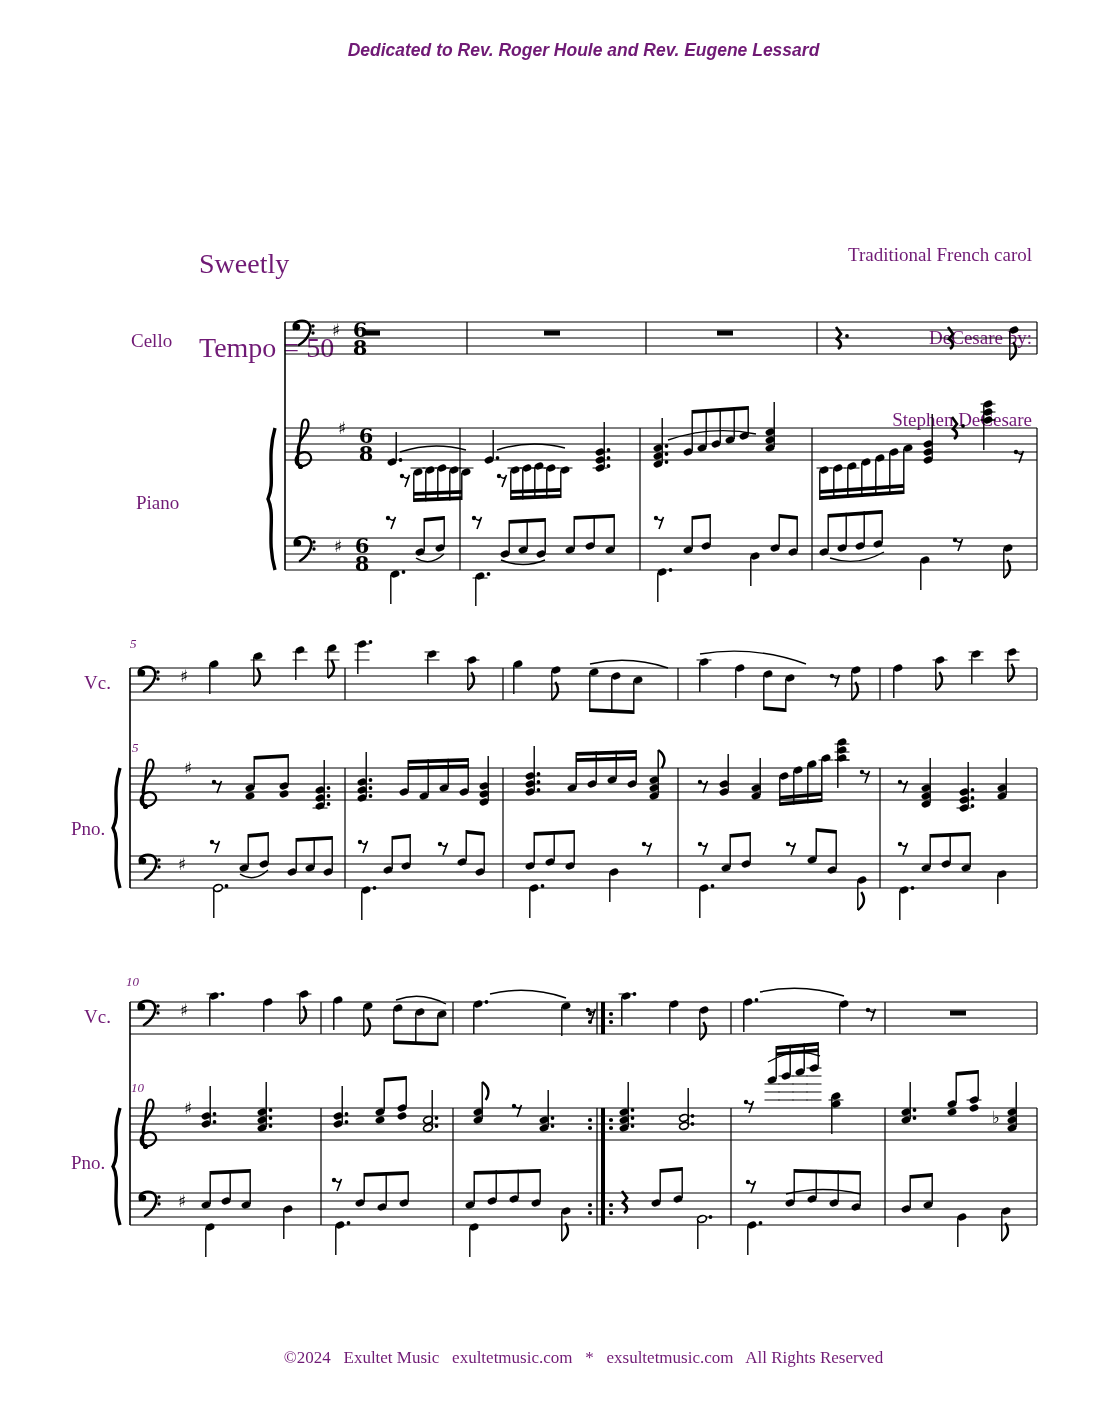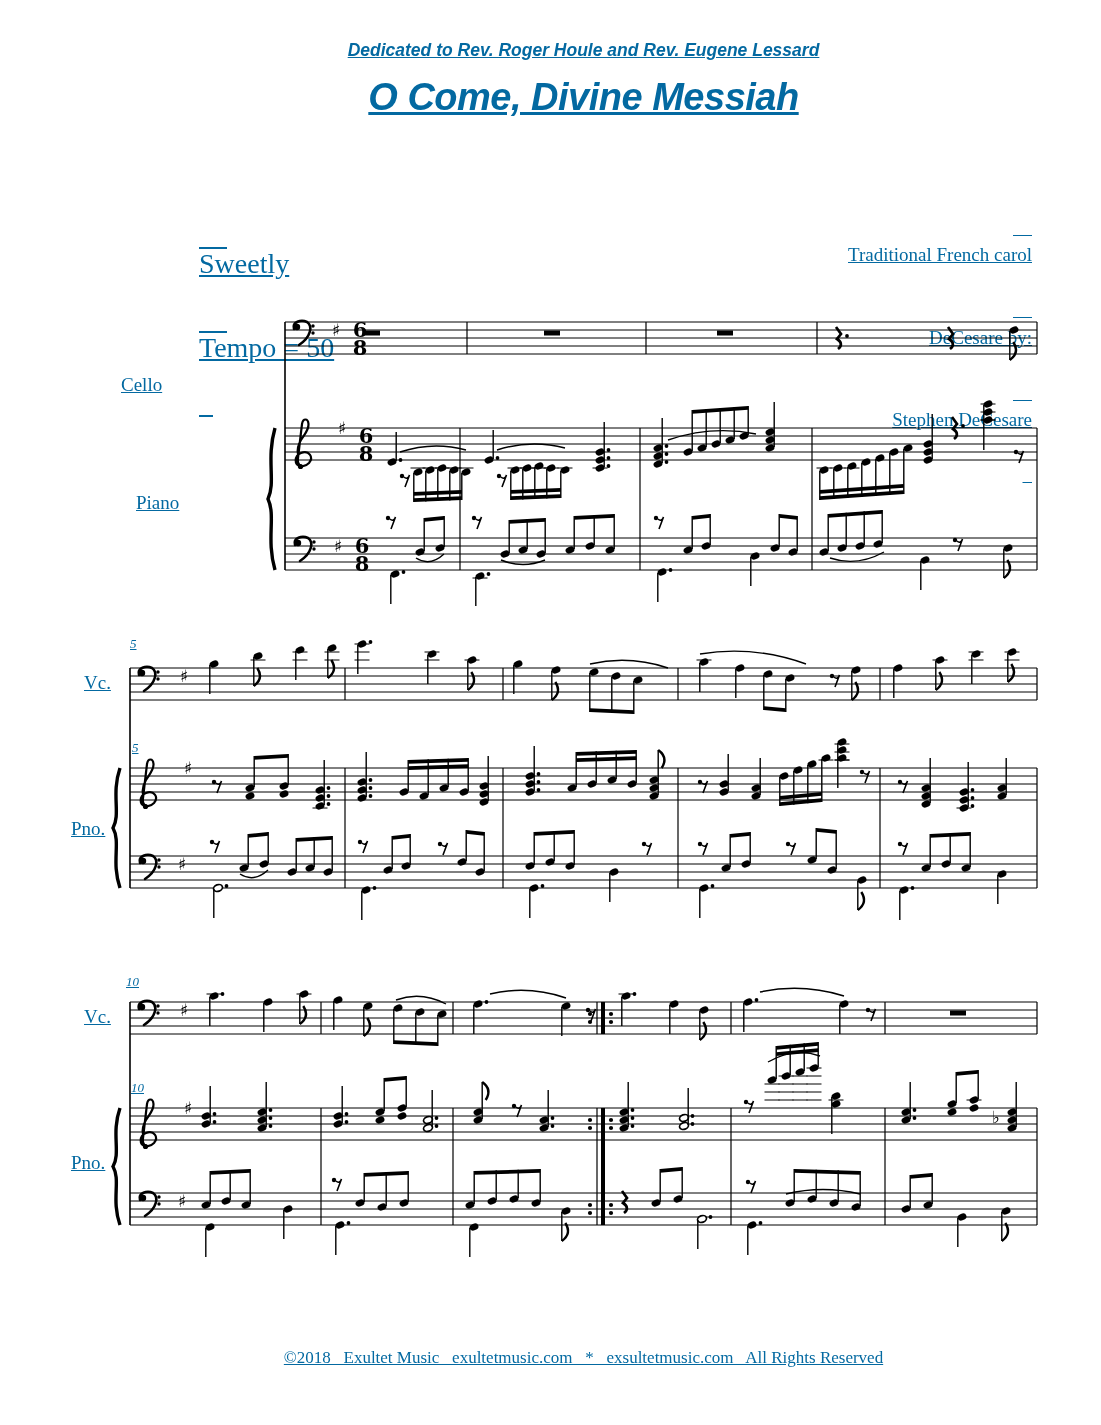--- a/index.html
+++ b/index.html
@@ -1,33 +1,32 @@
 <!DOCTYPE html>
 <html><head>
 <meta charset="utf-8">
 <style>
   html,body{margin:0;padding:0;background:#e8e8e8;}
   #page{position:relative;width:1101px;height:1425px;background:#ffffff;margin:0 auto;overflow:hidden;}
-  .lbl{position:absolute;font-family:"Liberation Serif",serif;color:#0369a1;white-space:pre;text-decoration:underline;}
+  .lbl{position:absolute;font-family:"Liberation Serif",serif;color:#701a75;white-space:pre;}
   .sans-bi{font-family:"Liberation Sans",sans-serif;font-weight:bold;font-style:italic;}
   #dedication{top:40px;left:80px;right:14px;text-align:center;font-size:17.5px;}
   #title{top:76px;left:80px;right:14px;text-align:center;font-size:38px;letter-spacing:-0.5px;}
   #tempo{top:194px;left:199px;font-size:28px;line-height:28px;}
   #credits{top:186px;right:69px;text-align:right;font-size:19px;line-height:27.5px;margin-left:32px;}
   .inst{font-size:19px;}
   .mnum{font-size:13px;font-style:italic;}
   #footer{top:1348px;left:80px;right:14px;text-align:center;font-size:17px;}
   #score-svg{position:absolute;left:0;top:0;}
 </style>
 </head>
 <body>
 
 <div id="page">
   <div id="dedication" class="lbl sans-bi">Dedicated to Rev. Roger Houle and Rev. Eugene Lessard</div>
-  <div id="title" class="lbl sans-bi">O Come, Divine Messiah</div>
 
   <div id="tempo" class="lbl">
     <div>Sweetly</div>
     <div>Tempo = 50</div>
   </div>
 
   <div id="credits" class="lbl">
     <div>Traditional French carol</div>
     <div>DeCesare by:</div>
     <div>Stephen DeCesare</div>
@@ -895,26 +894,26 @@
             <ellipse cx="962" cy="1217" rx="4.6" ry="3.3" transform="rotate(-20 962 1217)" fill="#000000" stroke="#000000" stroke-width="0"></ellipse>
             <line x1="957.8" y1="1218" x2="957.8" y2="1247" stroke="#000000" stroke-width="1.4"></line>
             <ellipse cx="1006" cy="1211" rx="4.6" ry="3.3" transform="rotate(-20 1006 1211)" fill="#000000" stroke="#000000" stroke-width="0"></ellipse>
             <line x1="1001.8" y1="1212" x2="1001.8" y2="1241" stroke="#000000" stroke-width="1.4"></line>
             <path d="M1001.8,1241 C1008.8,1236 1009.8,1230 1005.3,1223" stroke="#000000" stroke-width="2.4" fill="none"></path>
           </g>
         </g>
       </g>
     </svg>
 
-  <div class="lbl inst" style="left:121px;top:330px;margin-top:44px;">Cello</div>
+  <div class="lbl inst" style="left:131px;top:330px;">Cello</div>
   <div class="lbl inst" style="left:136px;top:492px;text-align:right;">Piano</div>
   <div class="lbl inst" style="left:84px;top:672px;">Vc.</div>
   <div class="lbl inst" style="left:71px;top:818px;">Pno.</div>
   <div class="lbl inst" style="left:84px;top:1006px;">Vc.</div>
   <div class="lbl inst" style="left:71px;top:1152px;">Pno.</div>
 
   <div class="lbl mnum" style="left:130px;top:636px;">5</div>
   <div class="lbl mnum" style="left:132px;top:740px;">5</div>
   <div class="lbl mnum" style="left:126px;top:974px;">10</div>
   <div class="lbl mnum" style="left:131px;top:1080px;">10</div>
 
-  <div id="footer" class="lbl">©2018   Exultet Music   exultetmusic.com   *   exsultetmusic.com   All Rights Reserved</div>
+  <div id="footer" class="lbl">©2024   Exultet Music   exultetmusic.com   *   exsultetmusic.com   All Rights Reserved</div>
 </div>
 
 </body></html>

